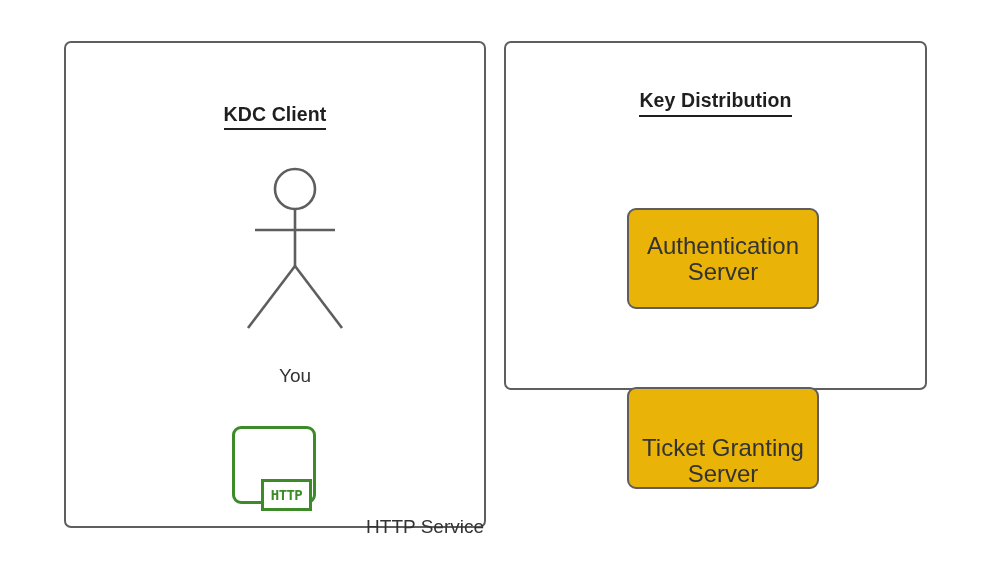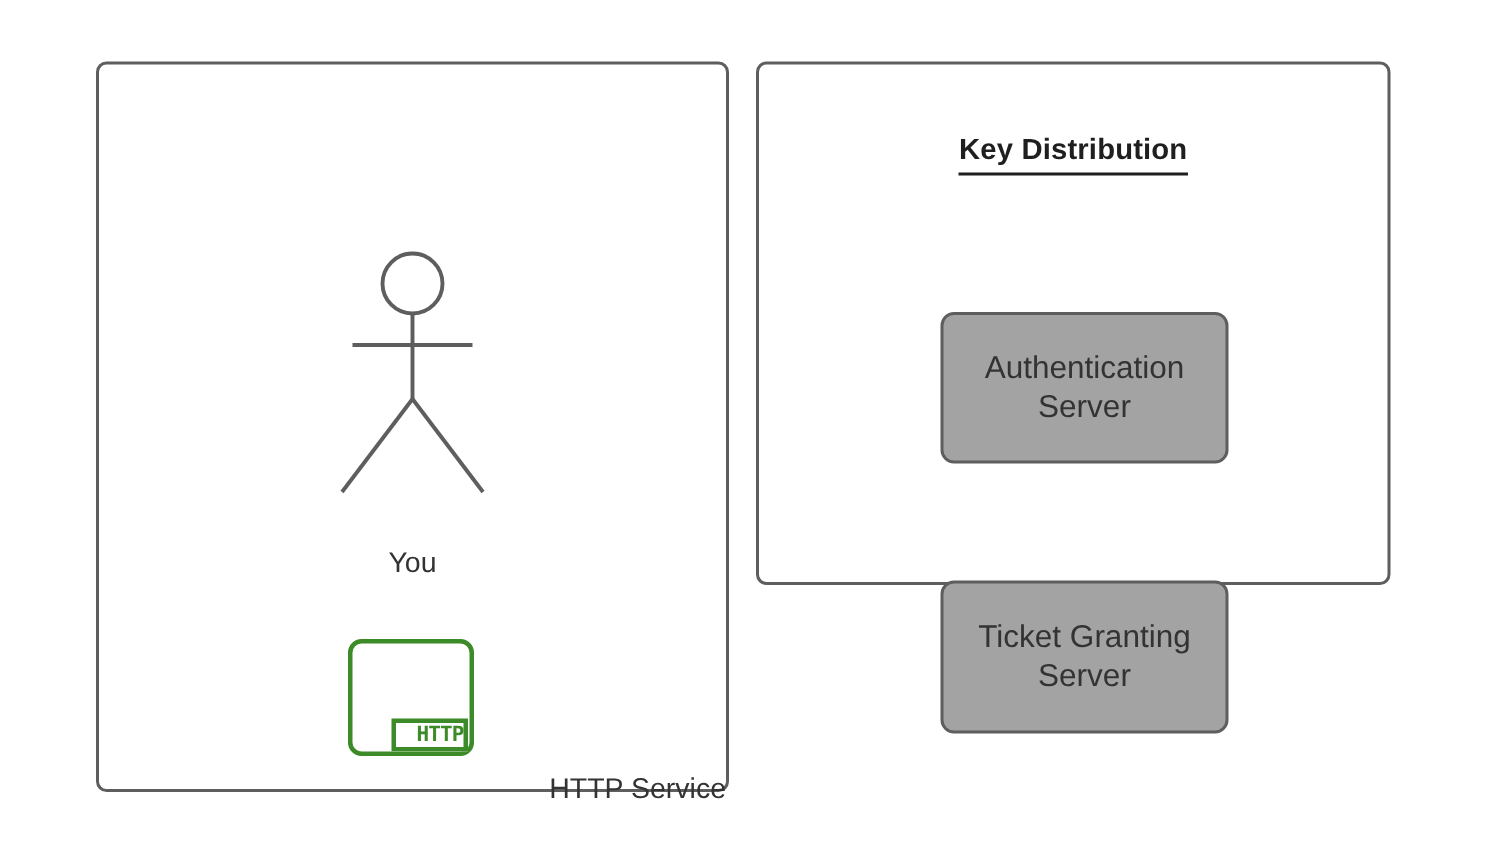--- a/index.html
+++ b/index.html
@@ -68,20 +68,21 @@
     padding-bottom: 1px;
   }
 
   
   .figure-wrap {
     position: absolute;
     left: 0;
     top: 120px;
     width: 100%;
     height: 230px;
+    padding-left: 40px;
   }
   .figure-svg {
     position: absolute;
     left: 50%;
     transform: translateX(-50%);
     top: 0;
   }
   .figure-label {
     position: absolute;
     left: 0;
@@ -115,27 +116,27 @@
     box-sizing: border-box;
     border: 3px solid #3d8b28;
     border-radius: 9px;
     background: transparent;
   }
   .service-badge {
     position: absolute;
     left: 29px;
     top: 56px;
     width: 51px;
-    height: 22px;
+    height: 32px;
     box-sizing: border-box;
     border: 3px solid #3d8b28;
     background: #ffffff;
     display: flex;
     align-items: center;
-    justify-content: flex-end;
+    justify-content: center;
   }
   .service-badge span {
     font-family: "DejaVu Sans Mono", monospace;
     font-size: 14px;
     font-weight: 600;
     letter-spacing: -0.6px;
     color: #3d8b28;
     line-height: 1;
   }
   .service-label {
@@ -147,49 +148,53 @@
     font-size: 19px;
     color: #333333;
   }
 
   
   .server-box {
     position: absolute;
     box-sizing: border-box;
     border: 2px solid #5e5e5e;
     border-radius: 9px;
-    background: #a3a3a3;
+    background: #eab308;
     display: flex;
     align-items: center;
     justify-content: center;
     text-align: center;
-    font-size: 21px;
+    font-size: 24px;
     color: #333333;
     line-height: 26px;
   }
   #box-auth-server {
     left: 121px;
     top: 165px;
     width: 192px;
     height: 101px;
   }
   #box-tgt-server {
     left: 121px;
     top: 344px;
     width: 192px;
     height: 102px;
+    align-items: flex-end;
   }
 </style>
 </head>
 <body>
 
 <div class="canvas">
 
   <div class="panel" id="panel-kdc-client">
 
+    <div class="panel-title">
+      <span class="tline">KDC Client</span>
+    </div>
 
     <div class="figure-wrap">
       <svg class="figure-svg" width="120" height="200" viewBox="0 0 120 200">
         <circle cx="60" cy="26" r="20" fill="none" stroke="#5e5e5e" stroke-width="2.6"></circle>
         <line x1="60" y1="46" x2="60" y2="103" stroke="#5e5e5e" stroke-width="2.6"></line>
         <line x1="20" y1="67" x2="100" y2="67" stroke="#5e5e5e" stroke-width="2.6"></line>
         <line x1="60" y1="103" x2="13" y2="165" stroke="#5e5e5e" stroke-width="2.6"></line>
         <line x1="60" y1="103" x2="107" y2="165" stroke="#5e5e5e" stroke-width="2.6"></line>
       </svg>
       <div class="figure-label">You</div>

